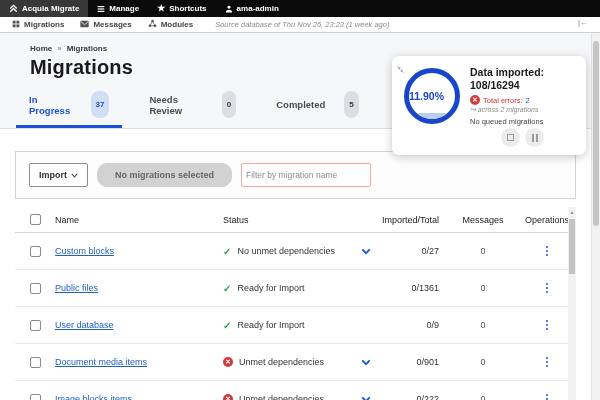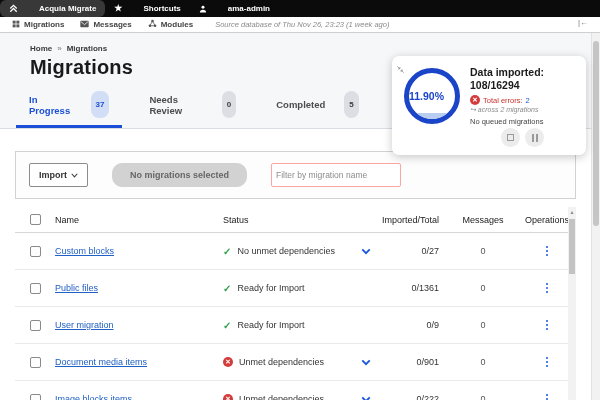--- a/index.html
+++ b/index.html
@@ -3,21 +3,21 @@
 <meta charset="utf-8">
 <style>
   * { box-sizing: border-box; margin: 0; padding: 0; }
   html,body { background:#888; }
   .viewport {
     position: relative; width: 600px; height: 400px; overflow: hidden;
     background: #fff; font-family: "Liberation Sans", sans-serif; color:#222;
   }
   
   .admin-bar { height:17px; background:#0b0b0b; display:flex; align-items:stretch; color:#fff; font-size:8px; font-weight:bold; }
-  .admin-item { display:flex; align-items:center; gap:21px; padding:0 9px; cursor:pointer;border-radius:6px; }
+  .admin-item { display:flex; align-items:center; gap:4px; padding:0 9px; cursor:pointer; }
   .admin-item.brand { background:#383838; }
   .admin-item svg { display:block; }
   .star-glyph { font-size:9px; line-height:1; }
   
   .toolbar { height:16px; background:#fff; border-bottom:1px solid #cfcfcf; display:flex; align-items:center; font-size:8px; color:#3c3c3c; position:relative; padding-left:4px; }
   .tool-item { display:flex; align-items:center; gap:4px; padding:0 8px; height:100%; cursor:pointer; font-weight:bold; color:#444; }
   .source-note { font-style:italic; color:#8a8a8a; font-size:7.5px; margin-left:14px; font-weight:normal; }
   .collapse-tray { position:absolute; right:12px; top:1px; color:#777; font-size:8px; cursor:pointer; }
   
   .page-scrollbar { position:absolute; top:33px; right:0; bottom:0; width:9px; background:#f2f2f2; border-left:1px solid #e2e2e2; }
@@ -30,21 +30,21 @@
   .breadcrumb a { color:#3a3a3a; text-decoration:none; cursor:pointer; }
   .page-title { font-size:20px; font-weight:bold; color:#1a1a1a; margin-top:3px; letter-spacing:.2px; }
   
   .tabs-row { background:#f6f7f9; border-bottom:1px solid #dadee4; display:flex; gap:14px; padding:10px 0 0 16px; }
   .tab { display:flex; align-items:center; gap:19px; font-size:9.5px; font-weight:bold; color:#4c4c4c; padding:2px 13px 7px; cursor:pointer; border-bottom:3px solid transparent; }
   .tab .badge { background:#dcdee3; color:#3c3c3c; border-radius:8px; padding:9px 5px; font-size:8px; }
   .tab.active { color:#1a4fd6; border-bottom-color:#1a4fd6; }
   .tab.active .badge { background:#d2ddf6; color:#1a4fd6; }
   
   .content { background:#fff; padding-top:22px; }
-  .actions-box { margin:0 15px; border:1px solid #d2d2d2; background:#fdfdfd; padding:11px 13px; display:flex; align-items:center; gap:24px; }
+  .actions-box { margin:0 15px; border:1px solid #d2d2d2; background:#fdfdfd; padding:11px 13px; display:flex; align-items:center; gap:9px; }
   .btn-import { display:flex; align-items:center; gap:4px; background:#fff; border:1px solid #8c8c8c; border-radius:2px; font-size:9px; font-weight:bold; color:#333; padding:6px 9px; cursor:pointer; }
   .btn-disabled { background:#d2d2d2; border:1px solid #d2d2d2; border-radius:10px; font-size:9px; font-weight:bold; color:#666; padding:6px 17px; cursor:default; }
   .filter-input { width:130px; border:1px solid #fca5a5; border-radius:2px; font-size:8.5px; padding:6px 4px; color:#333; font-family:"Liberation Sans",sans-serif; }
   .filter-input::placeholder { color:#8c8c8c; }
   
   .table-wrap { margin:8px 15px 0; position:relative; height:216px; overflow:hidden; }
   .tgrid { display:grid; grid-template-columns:40px 168px 150px 76px 68px 60px; align-items:center; }
   .thead { height:26px; font-size:9px; font-weight:normal; color:#1b1b1b; border-bottom:1px solid #d8d8d8; }
   .trow { height:37px; font-size:9px; color:#333; border-bottom:1px solid #e9e9e9; }
   .cell-check { display:flex; justify-content:center; }
@@ -91,20 +91,30 @@
     <div class="admin-item brand">
       <span>
         <svg width="9" height="9" viewBox="0 0 14 14">
             <polyline points="2,7 7,2 12,7" fill="none" stroke="#fff" stroke-width="2"></polyline>
             <polyline points="2,12 7,7 12,12" fill="none" stroke="#fff" stroke-width="2"></polyline>
           </svg>
       </span>
       <span>Acquia Migrate</span>
     </div>
     <div class="admin-item">
+      <span>
+        <svg width="8" height="8" viewBox="0 0 12 12">
+            <rect x="1" y="1.5" width="10" height="1.8" fill="#fff"></rect>
+            <rect x="1" y="5.1" width="10" height="1.8" fill="#fff"></rect>
+            <rect x="1" y="8.7" width="10" height="1.8" fill="#fff"></rect>
+          </svg>
+      </span>
+      <span>Manage</span>
+    </div>
+    <div class="admin-item">
       <span class="star-glyph">★</span>
       <span>Shortcuts</span>
     </div>
     <div class="admin-item">
       <span>
         <svg width="8" height="8" viewBox="0 0 14 14">
             <circle cx="7" cy="4" r="2.6" fill="#fff"></circle>
             <path d="M1.5 13c0-3.2 2.4-4.8 5.5-4.8s5.5 1.6 5.5 4.8z" fill="#fff"></path>
           </svg>
       </span>
@@ -252,21 +262,21 @@
                   <i></i>
                   <i></i>
                   <i></i>
                 </span>
               </div>
             </div>
             <div class="tgrid trow">
               <div class="cell-check">
                 <span class="checkbox"></span>
               </div>
-              <div><a class="name-link">User migration</a></div>
+              <div><a class="name-link">User database</a></div>
               <div class="cell-status">
                 <span class="ok-icon">✓</span>
                 <span>Ready for Import</span>
               </div>
               <div class="cell-imported">0/9</div>
               <div class="cell-messages">0</div>
               <div class="cell-ops">
                 <span class="dots">
                   <i></i>
                   <i></i>

